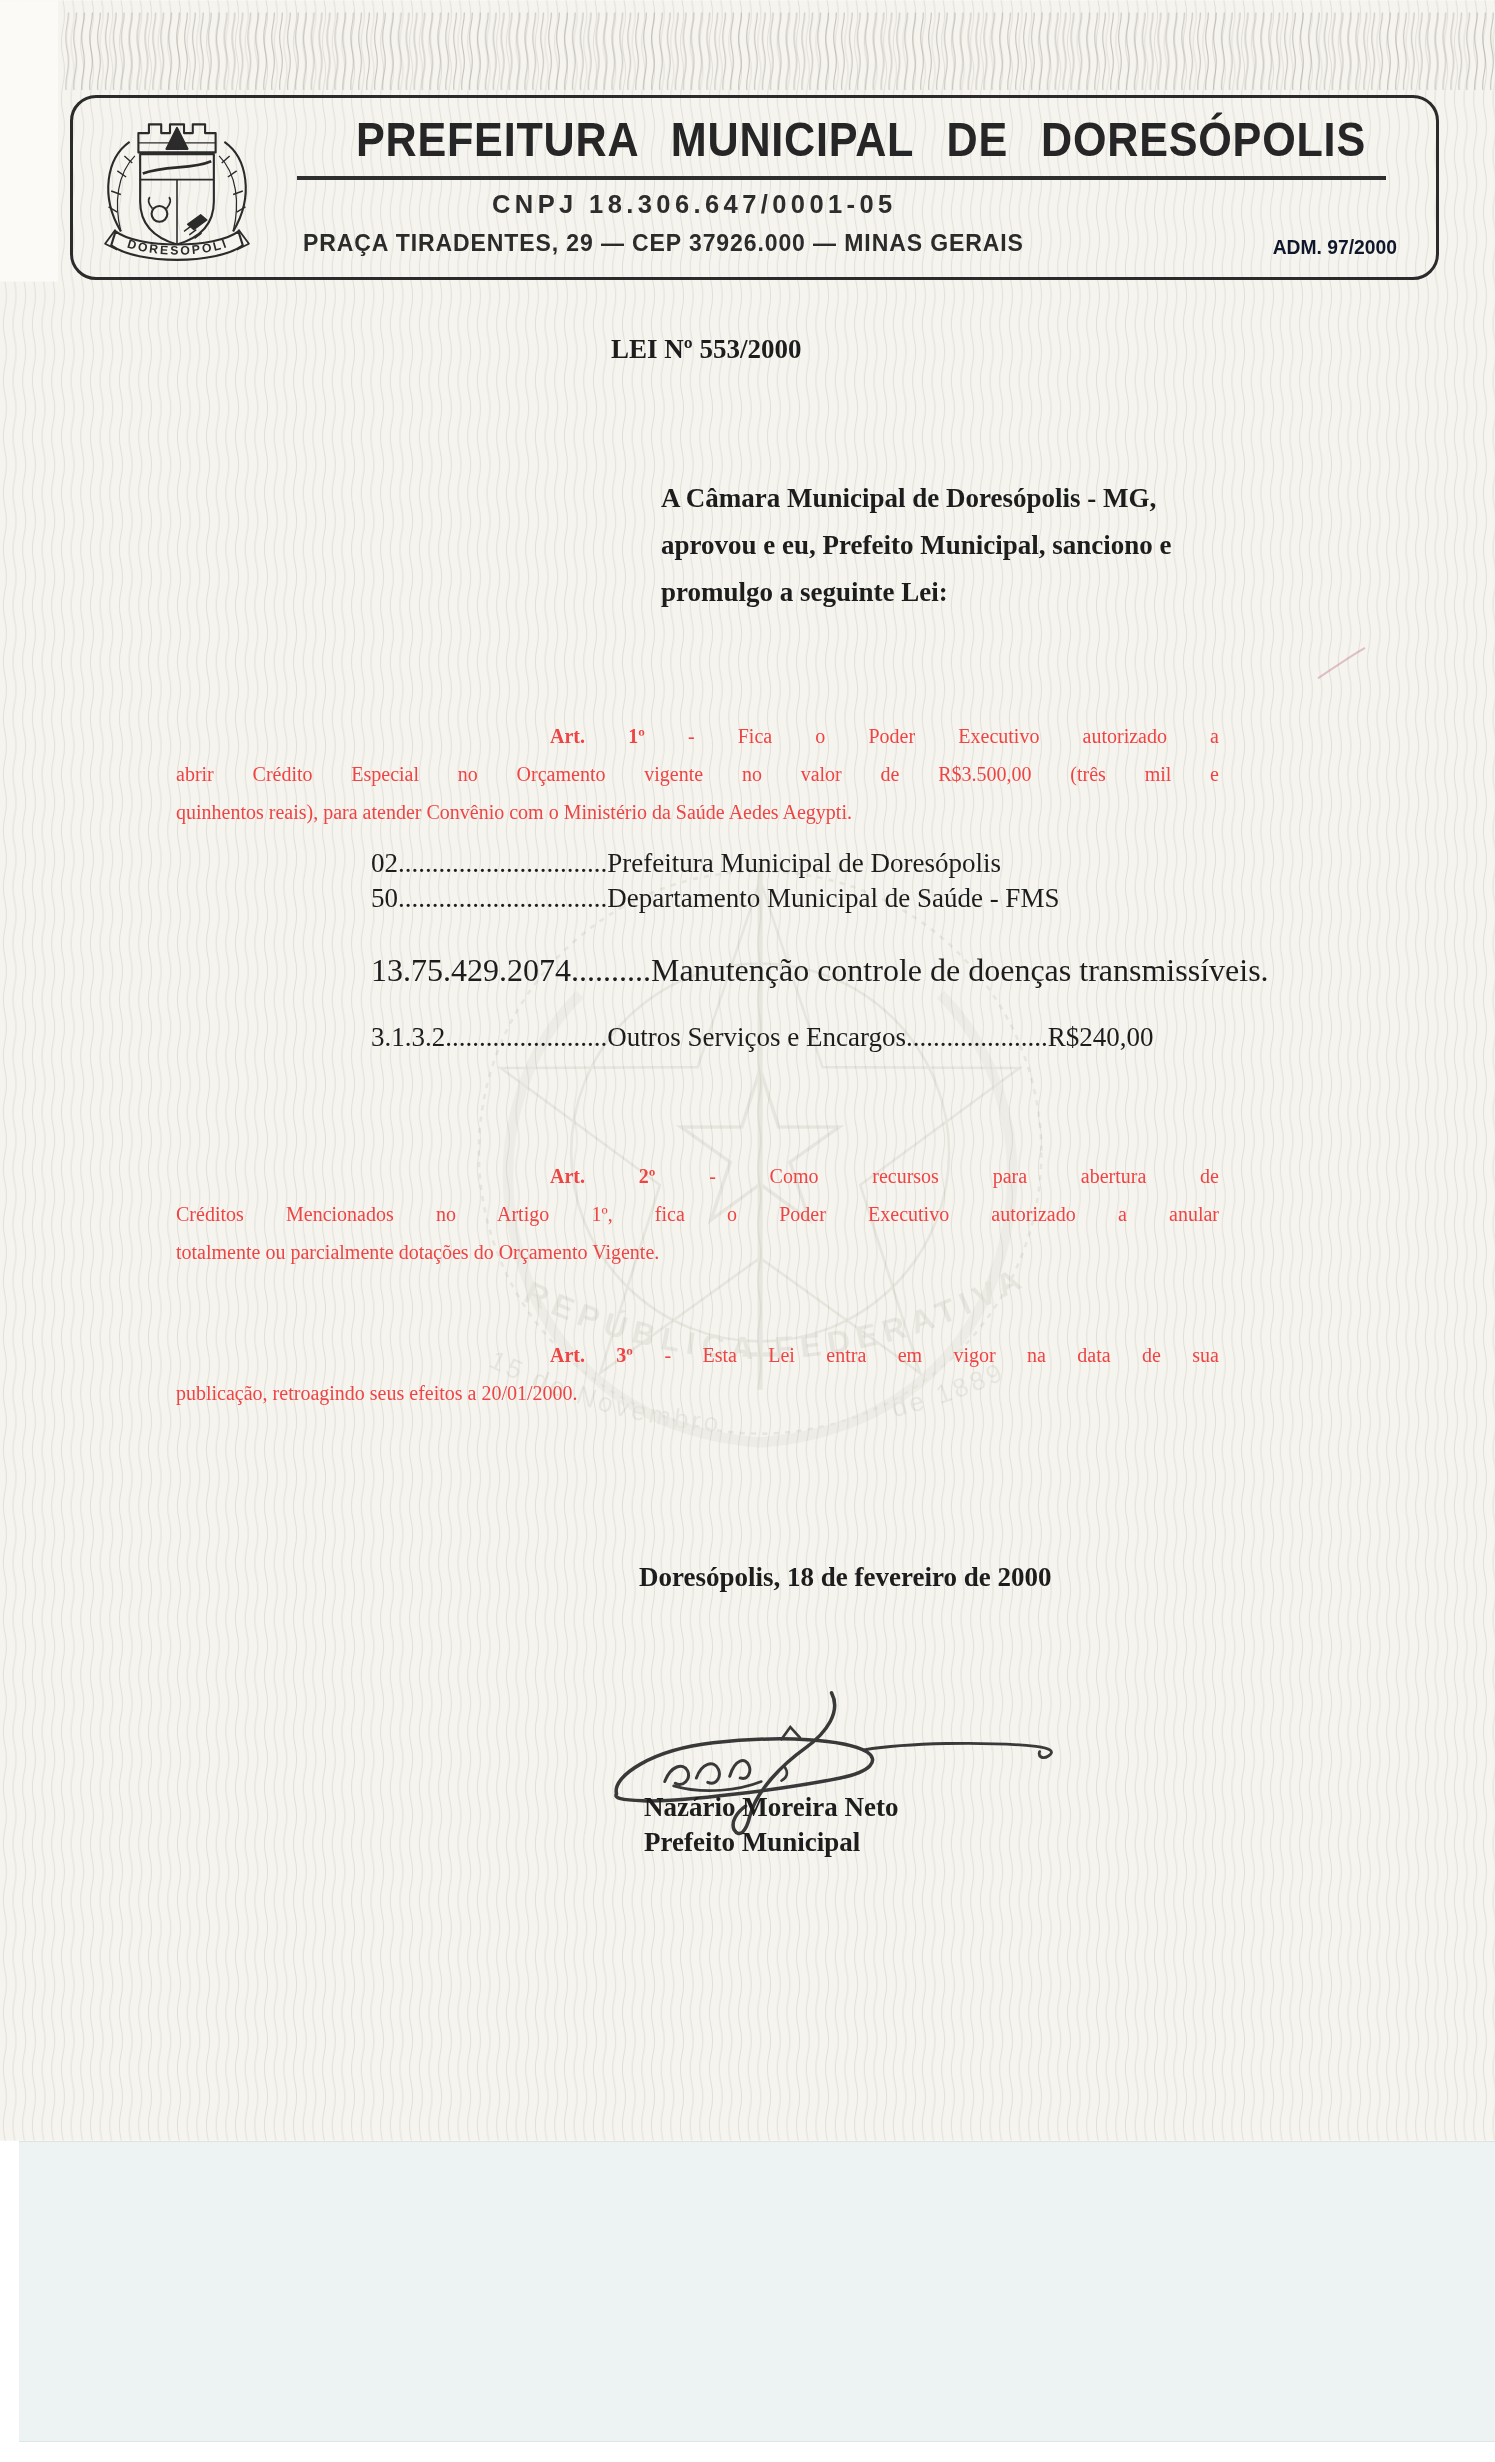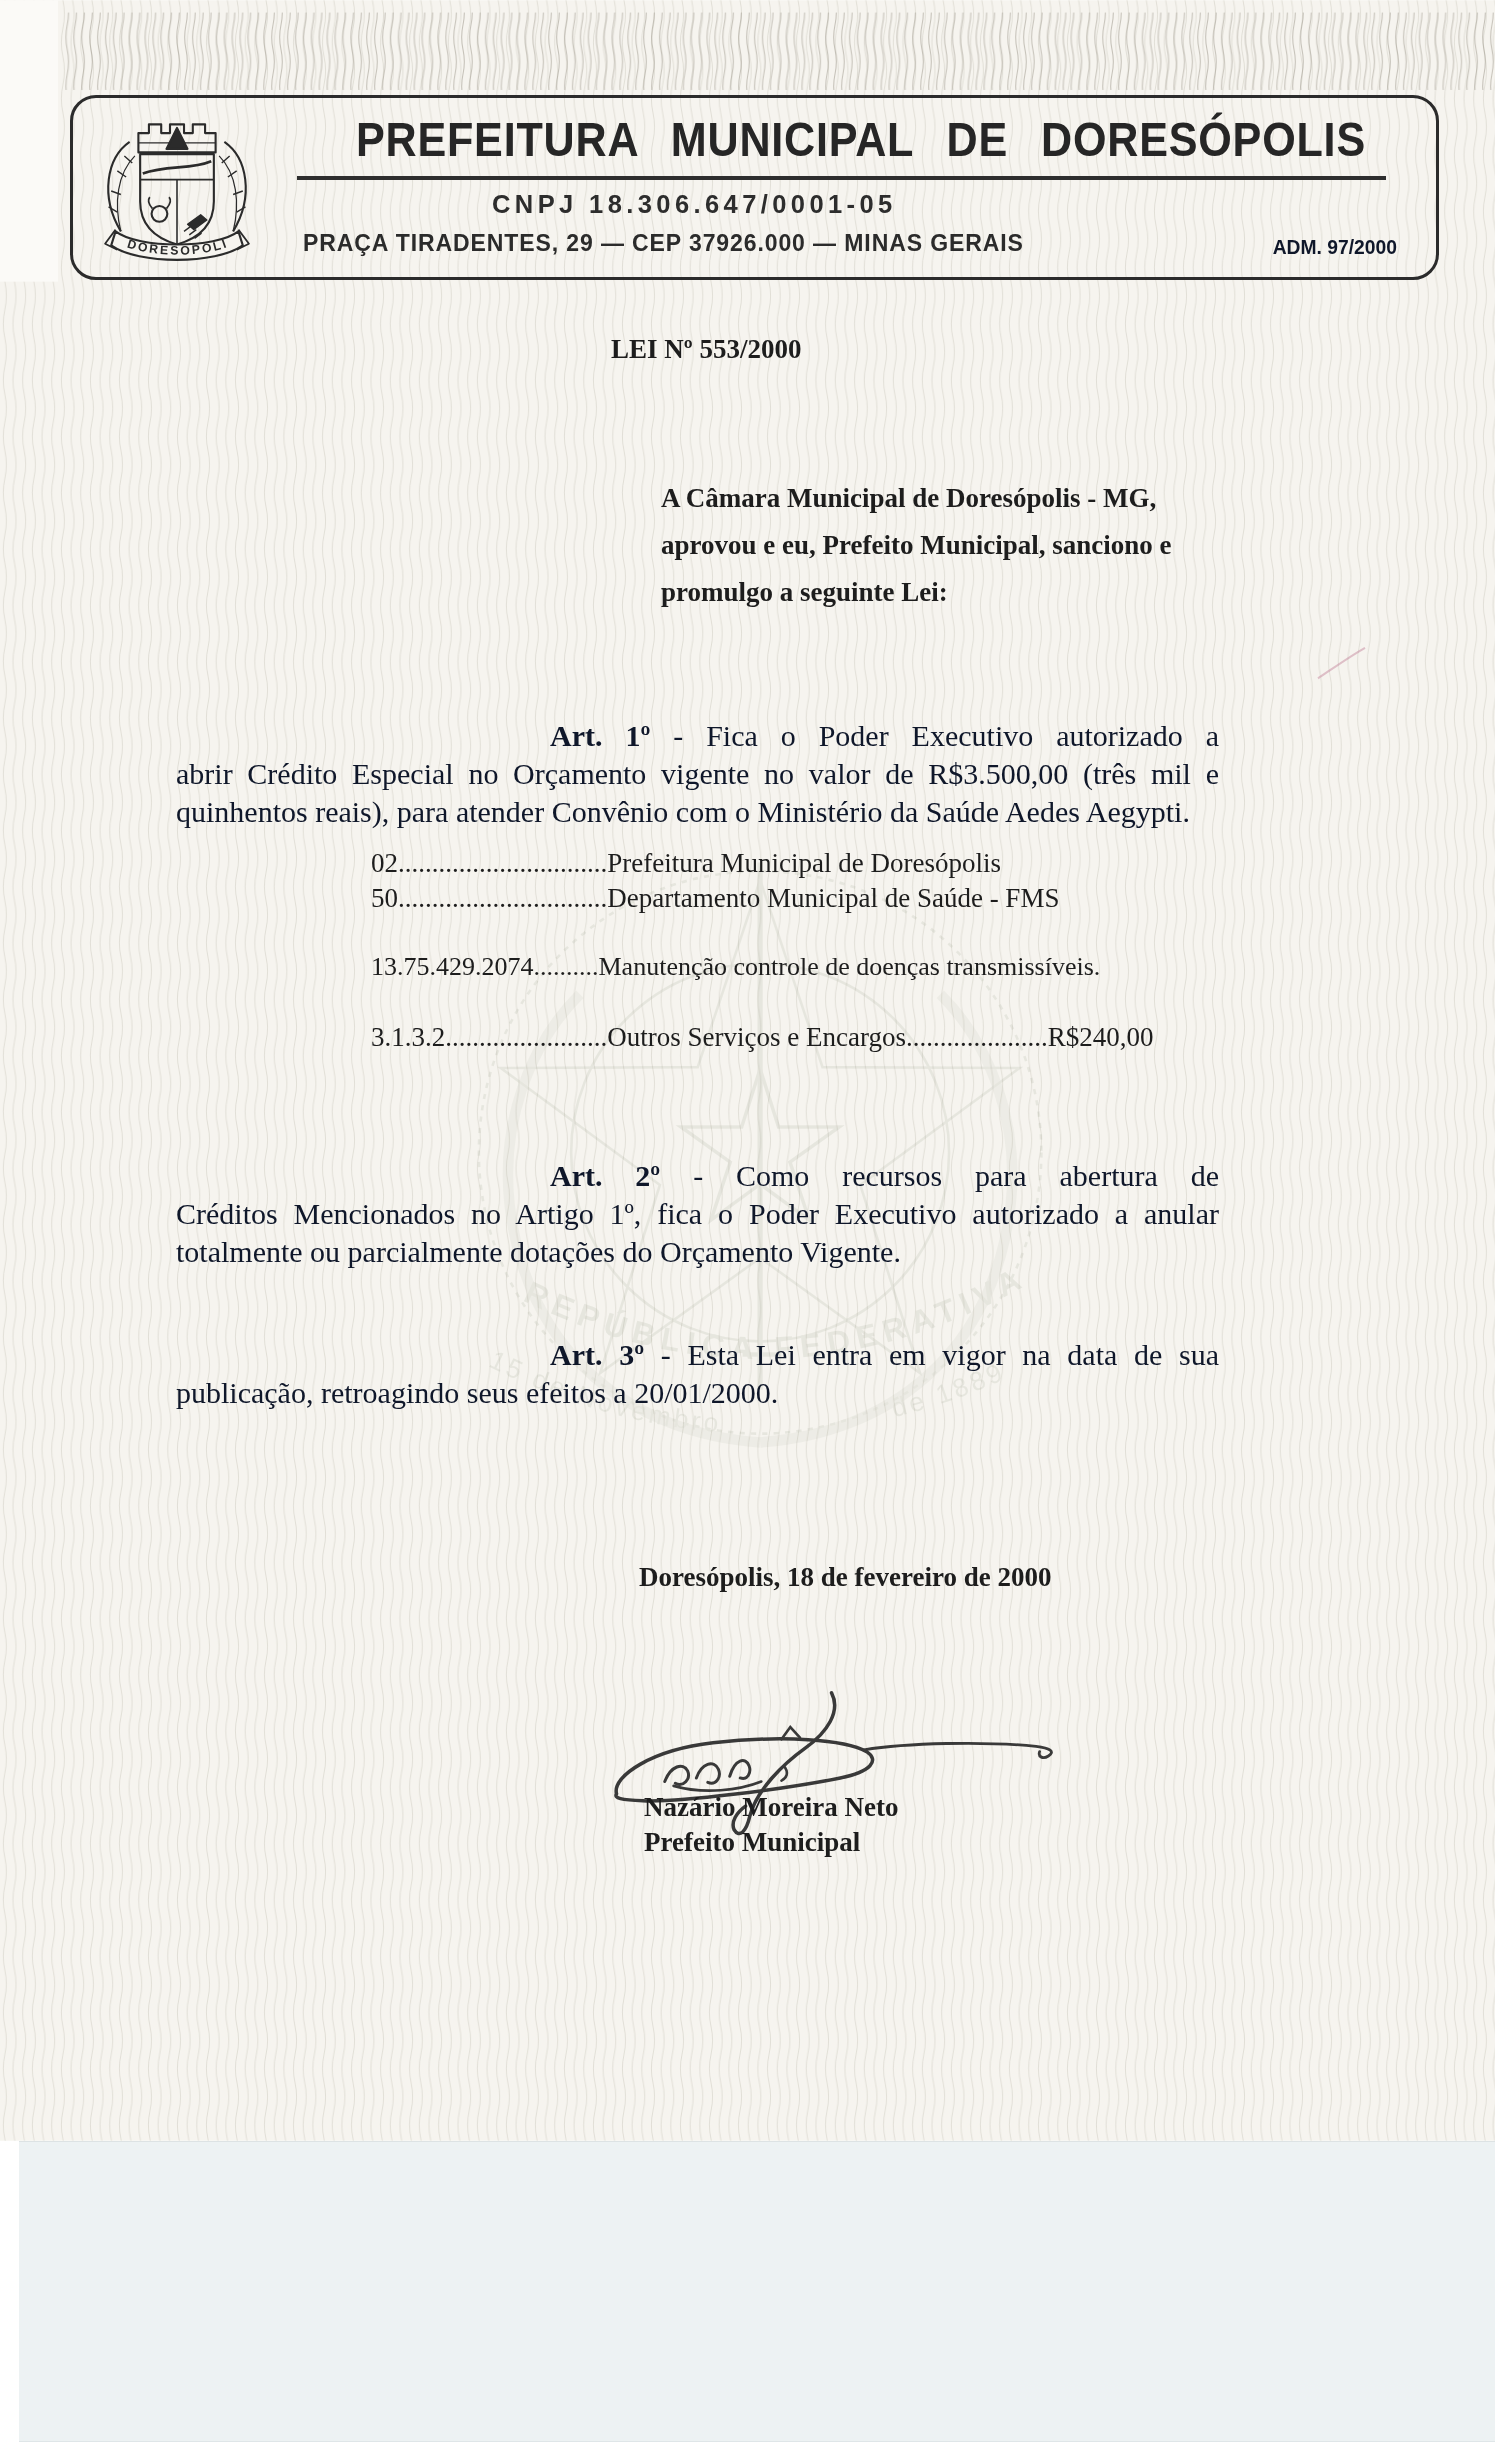--- a/index.html
+++ b/index.html
@@ -16,28 +16,28 @@
   .hdr-cnpj{position:absolute;left:492px;top:190px;font-family:"Liberation Sans","DejaVu Sans",sans-serif;
             font-weight:bold;font-size:25.5px;letter-spacing:4.4px;color:#2d2d2d;white-space:nowrap;}
   .hdr-addr{position:absolute;left:303px;top:230px;font-family:"Liberation Sans","DejaVu Sans",sans-serif;
             font-weight:bold;font-size:23px;letter-spacing:0.9px;color:#2b2b2b;white-space:nowrap;}
   .hdr-adm{position:absolute;right:98px;top:237px;font-family:"Liberation Sans","DejaVu Sans",sans-serif;
            font-weight:bold;font-size:19.3px;color:#0f172a;white-space:nowrap;}
   
   .law-number{position:absolute;left:611px;top:334px;font-weight:bold;font-size:27px;white-space:nowrap;}
   .preamble{position:absolute;left:614px;top:475px;width:580px;font-weight:bold;
             font-size:27px;line-height:47px;margin-left:47px;}
-  .article{position:absolute;left:176px;width:1043px;font-size:30px;line-height:38px;color:#0f172a;}
+  .article{position:absolute;left:176px;width:1043px;font-size:20px;line-height:38px;color:#ef4444;}
   .article .line{width:100%;}
   .article .just{text-align:justify;text-align-last:justify;}
   .article .first{padding-left:374px;box-sizing:content-box;width:669px;}
   .article b{font-weight:bold;}
   .art1{top:717px;} .art2{top:1157px;} .art3{top:1336px;}
   .org-lines{position:absolute;left:371px;top:846px;font-size:27px;line-height:35px;white-space:nowrap;}
-  .program-line{position:absolute;left:371px;top:952px;font-size:26px;white-space:nowrap;}
+  .program-line{position:absolute;left:371px;top:952px;font-size:32px;white-space:nowrap;}
   .budget-lines{position:absolute;left:371px;top:1020px;font-size:27px;line-height:34px;white-space:nowrap;}
   .dateline{position:absolute;left:639px;top:1562px;font-weight:bold;font-size:27px;white-space:nowrap;}
   .signer-name{position:absolute;left:644px;top:1792px;font-weight:bold;font-size:27px;white-space:nowrap;}
   .signer-title{position:absolute;left:644px;top:1827px;font-weight:bold;font-size:27px;white-space:nowrap;}
   
   .texture{position:absolute;left:0;top:0;}
   .watermark{position:absolute;left:369px;top:827px;opacity:0.14;}
   .signature{position:absolute;left:528px;top:1627px;}
   .red-mark{position:absolute;left:1309px;top:640px;}
   .bottom-band{position:absolute;left:19.3px;top:2141px;width:1476px;height:299px;

